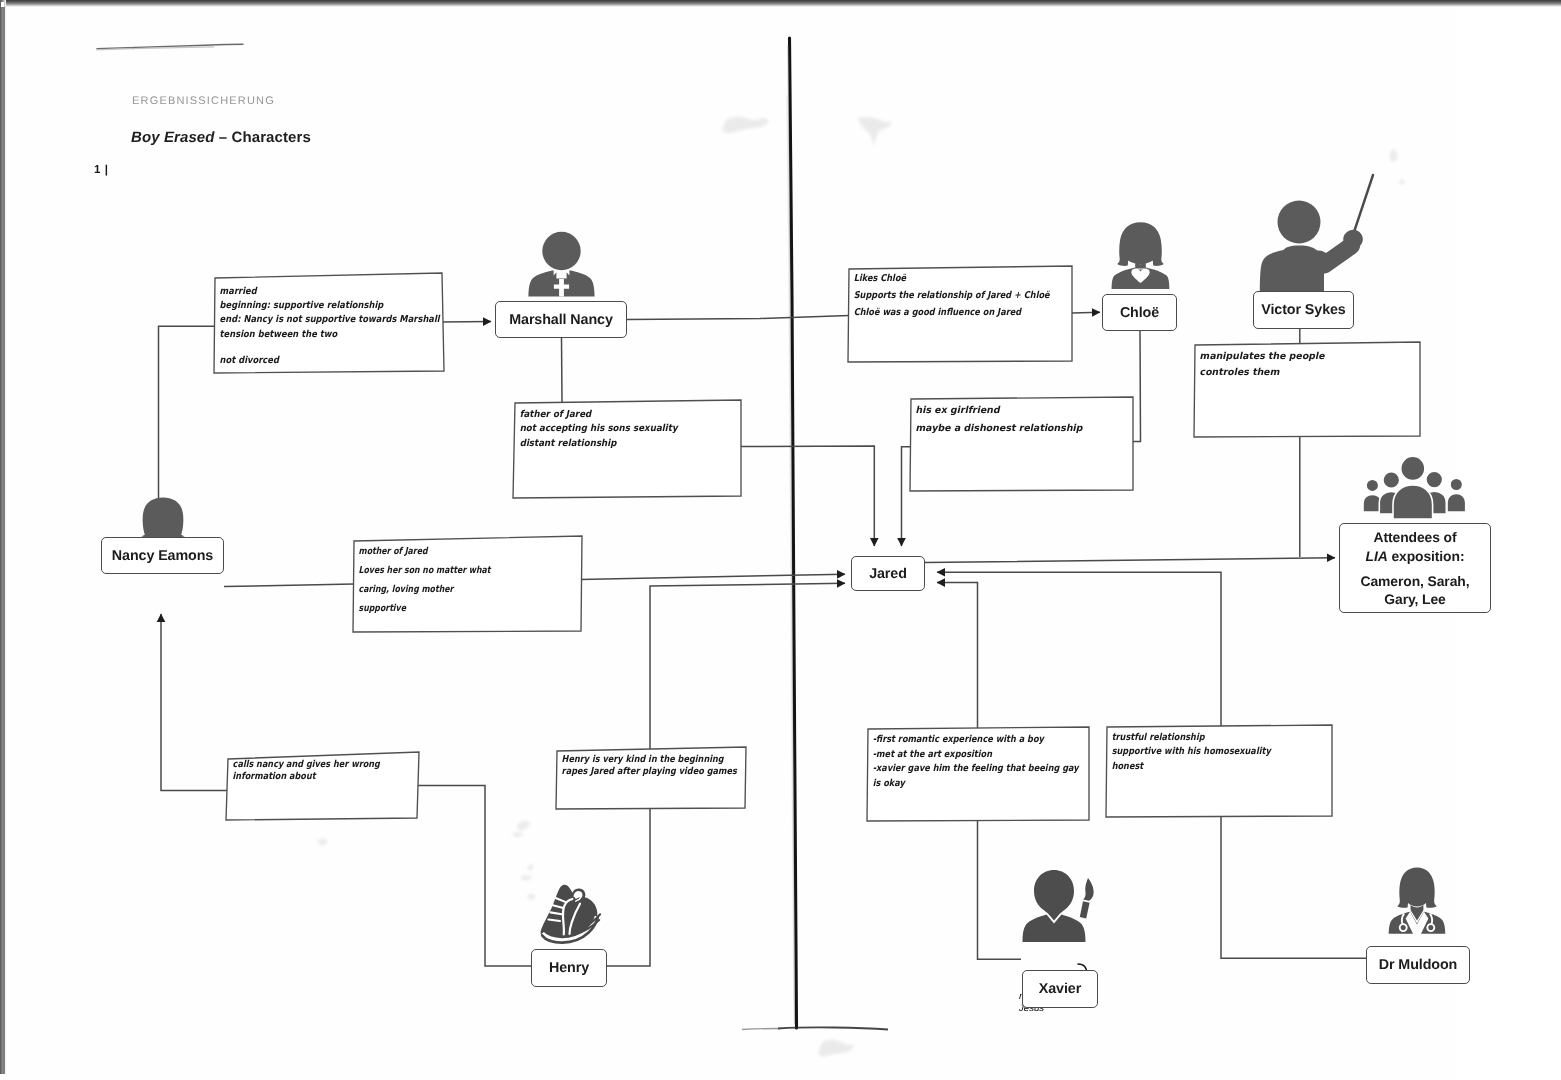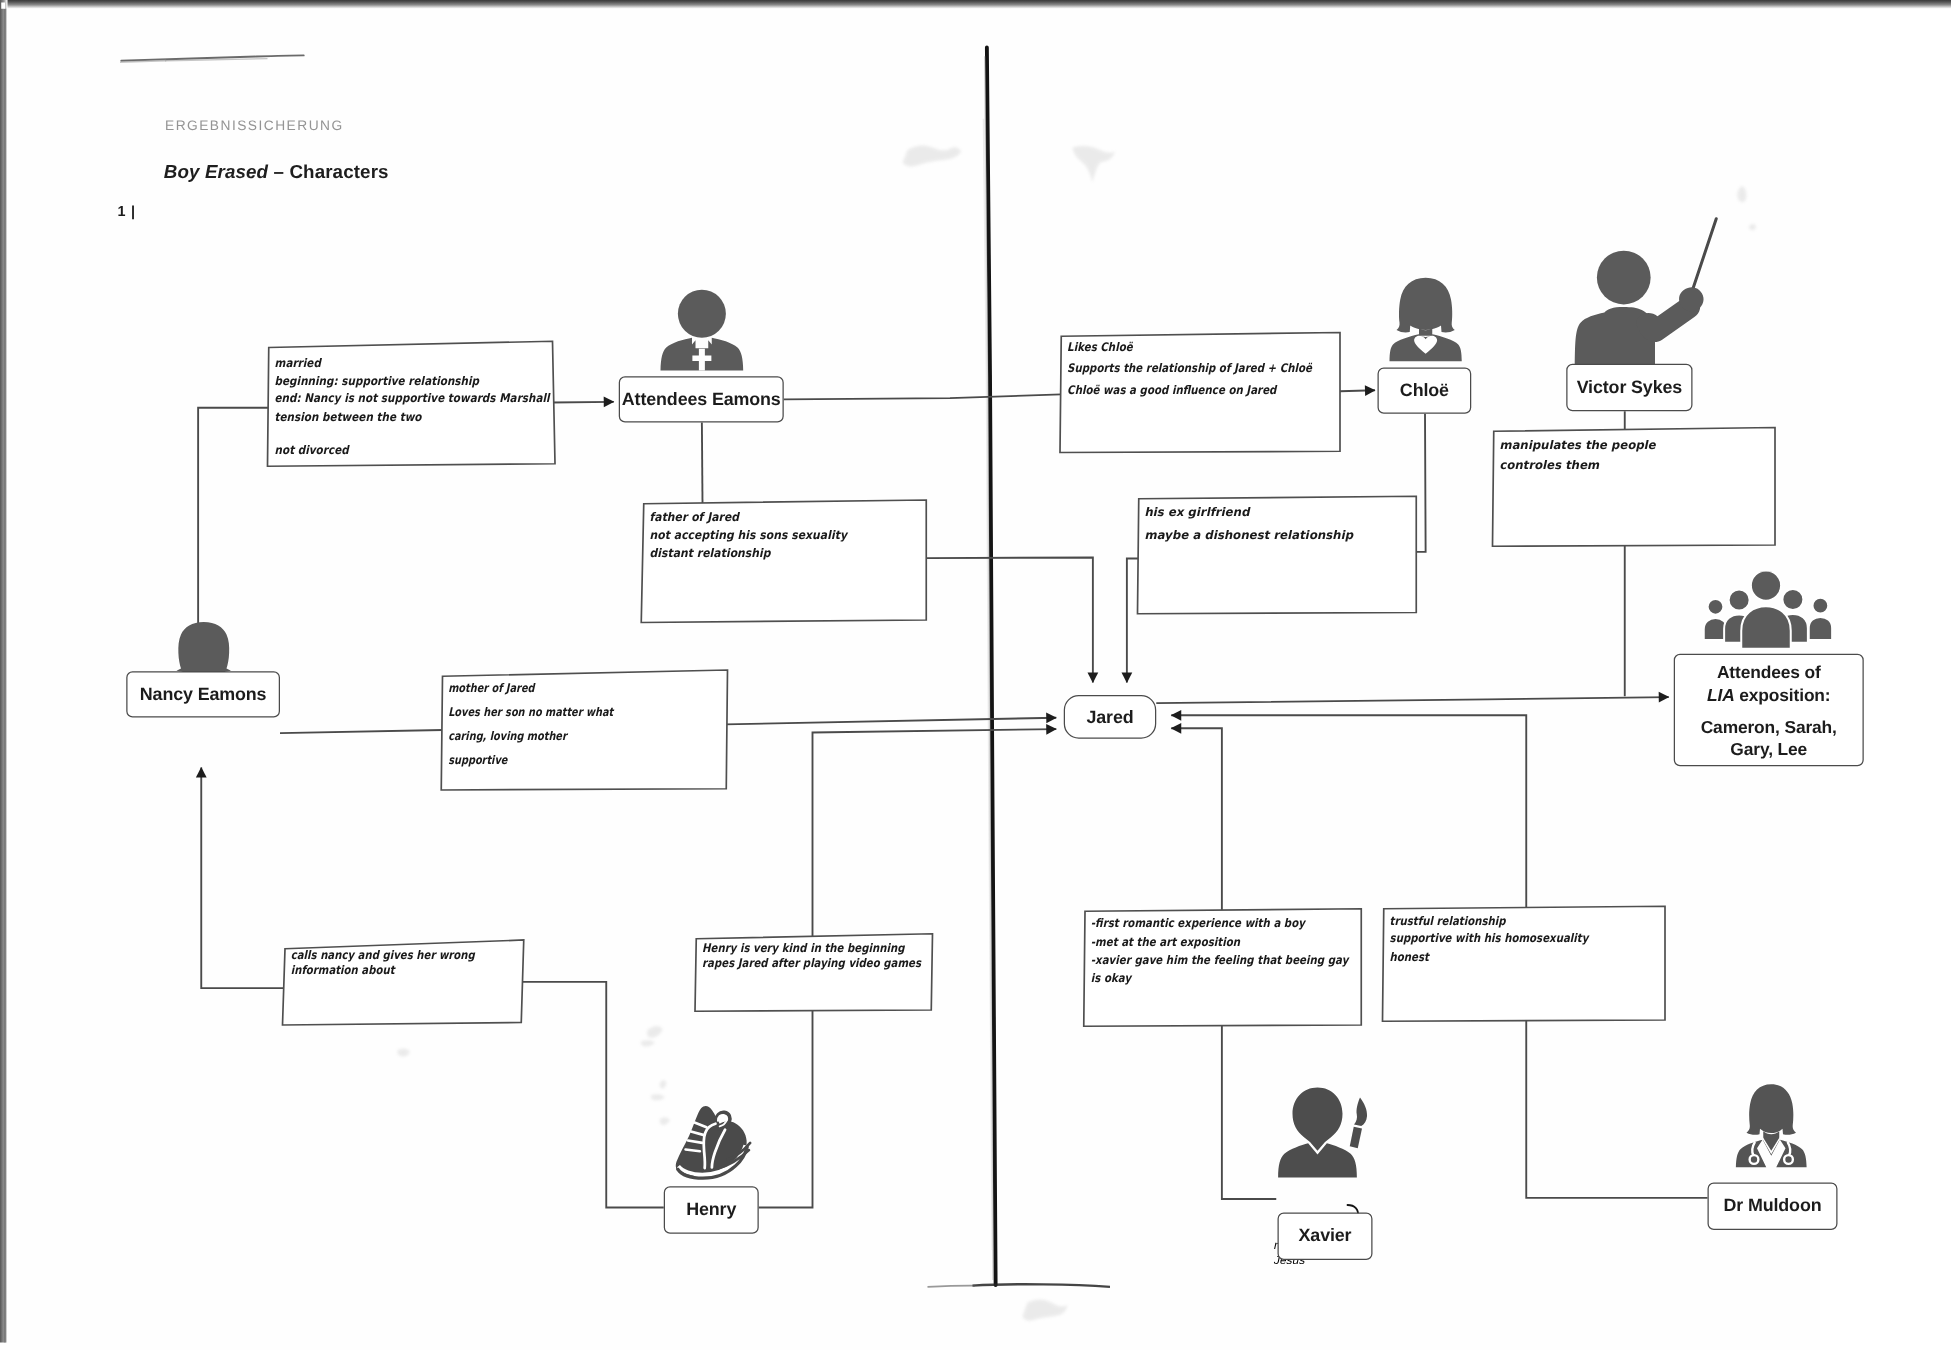--- a/index.html
+++ b/index.html
@@ -398,23 +398,23 @@
 
     <path d="M22.2,45.6 L29,57.4 L35.8,45.6 L35.8,43.5 L29,54.5 L22.2,43.5 Z" fill="#ffffff"></path>
     <g stroke="#ffffff" stroke-width="1.9" fill="none">
       <path d="M16,47.5 C13.6,51.5 13.2,55.5 14.8,58.5"></path>
       <circle cx="15.2" cy="61.6" r="3.5"></circle>
       <path d="M42,47.5 C44.4,51.5 44.8,55.5 43.2,58.5"></path>
       <circle cx="42.8" cy="61.6" r="3.5"></circle>
     </g>
   </svg>
 
-  <div class="nbox" style="left:495px;top:301px;width:132px;height:37px;">Attendees Eamons</div>
+  <div class="nbox" style="left:495px;top:301px;width:132px;height:37px;">Marshall Nancy</div>
   <div class="nbox" style="left:101px;top:537px;width:123px;height:37px;text-align:center;">Nancy Eamons</div>
-  <div class="nbox" style="left:851px;top:556px;width:74px;height:35px;border-radius:12px;">Jared</div>
+  <div class="nbox" style="left:851px;top:556px;width:74px;height:35px;">Jared</div>
   <div class="nbox" style="left:1102px;top:294px;width:75px;height:37px;">Chloë</div>
   <div class="nbox" style="left:1253px;top:291px;width:101px;height:38px;">Victor Sykes</div>
   <div class="nbox multi" style="left:1339px;top:523px;width:152px;height:90px;">
     <div>Attendees of</div>
     <div><span class="ital">LIA</span> <span>exposition:</span></div>
     <div class="gap"></div>
     <div>Cameron, Sarah,</div>
     <div>Gary, Lee</div>
   </div>
   <div class="nbox" style="left:531px;top:949px;width:76px;height:38px;">Henry</div>

